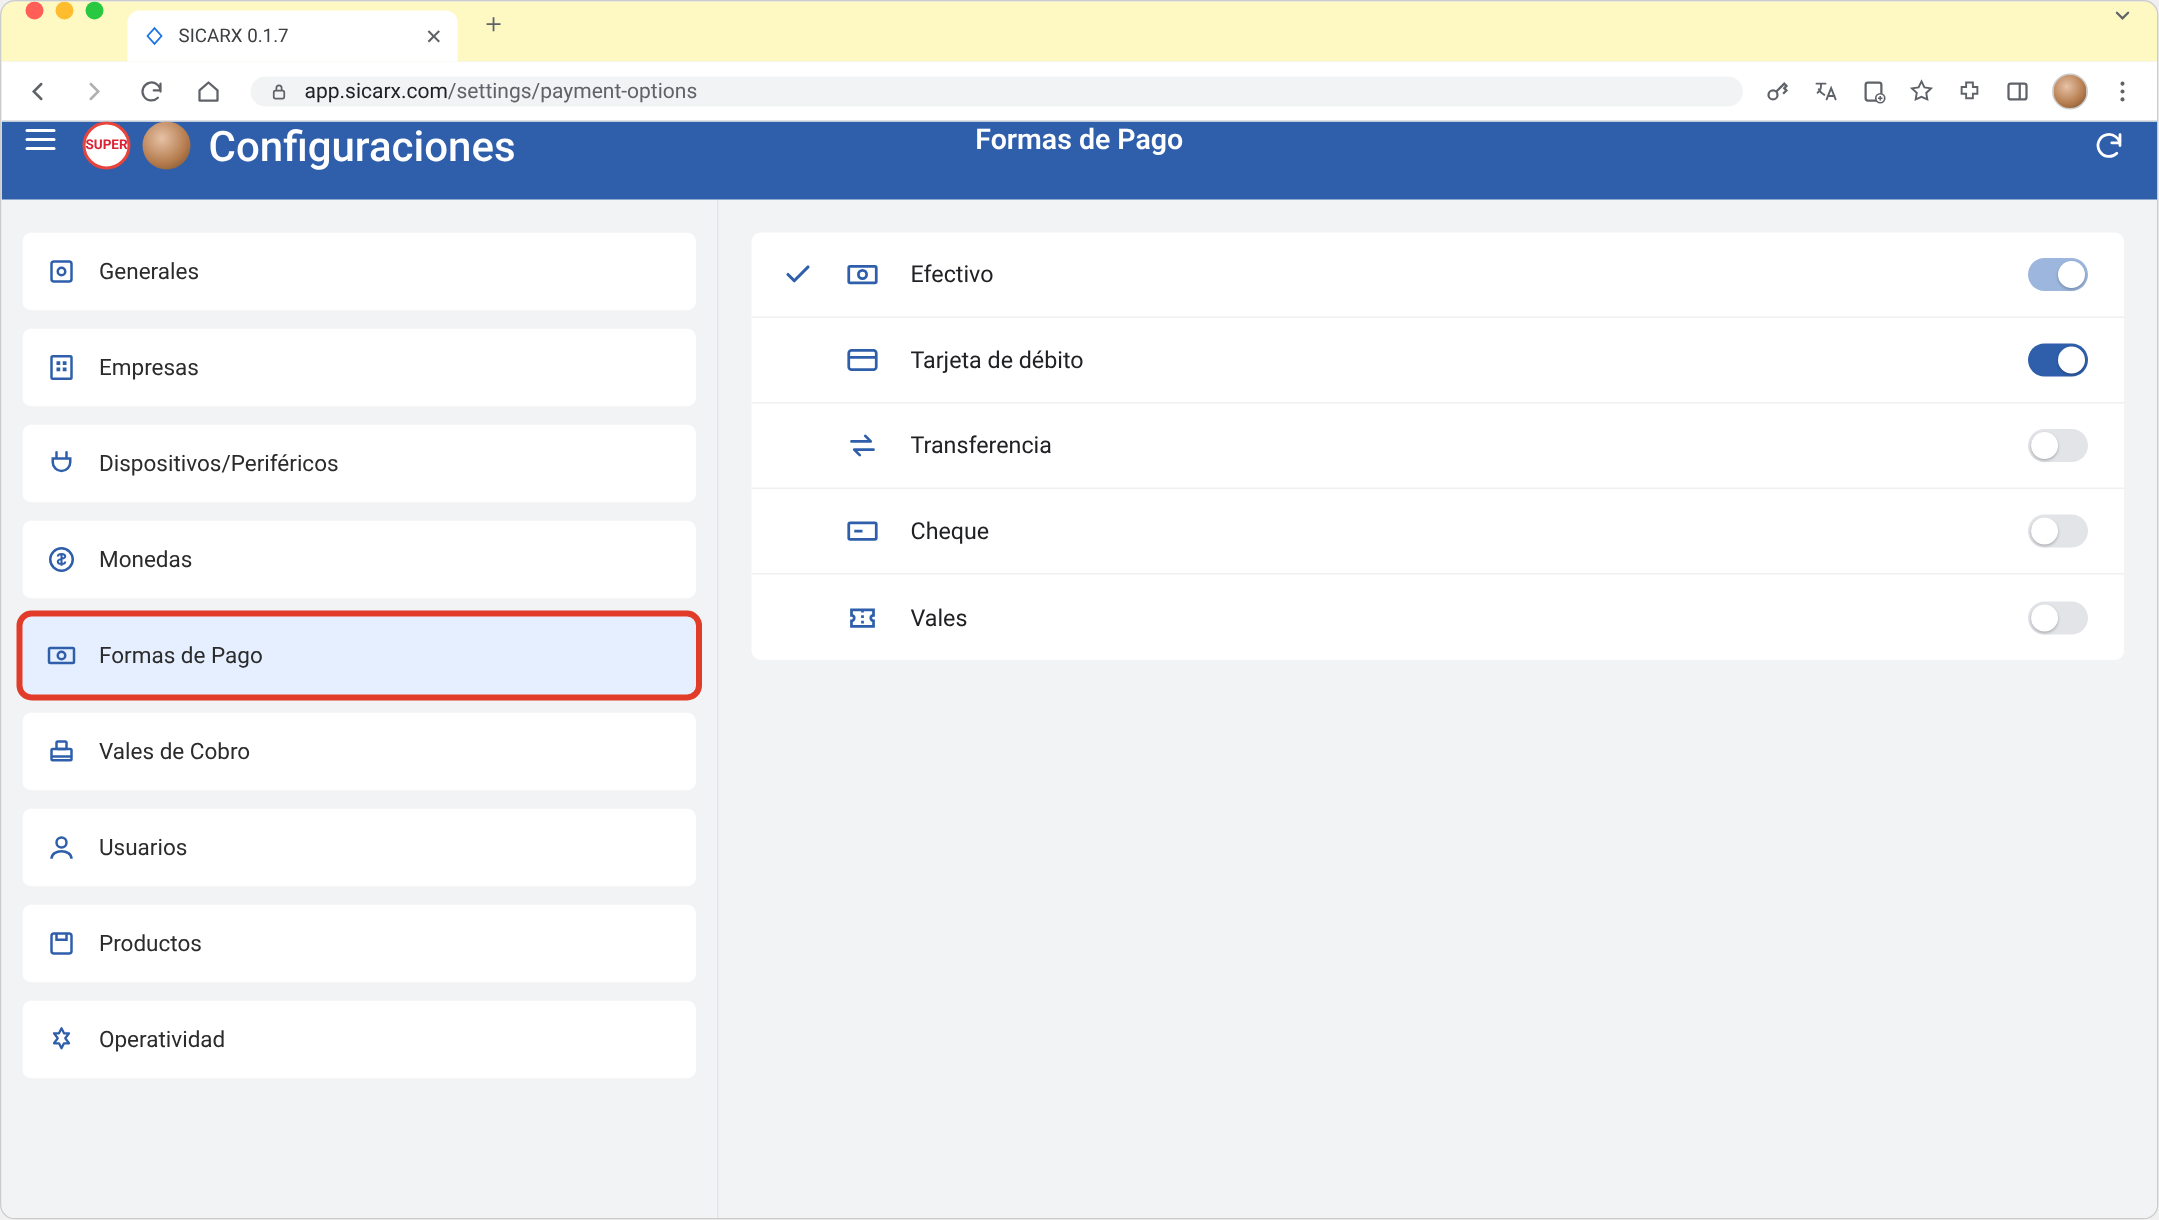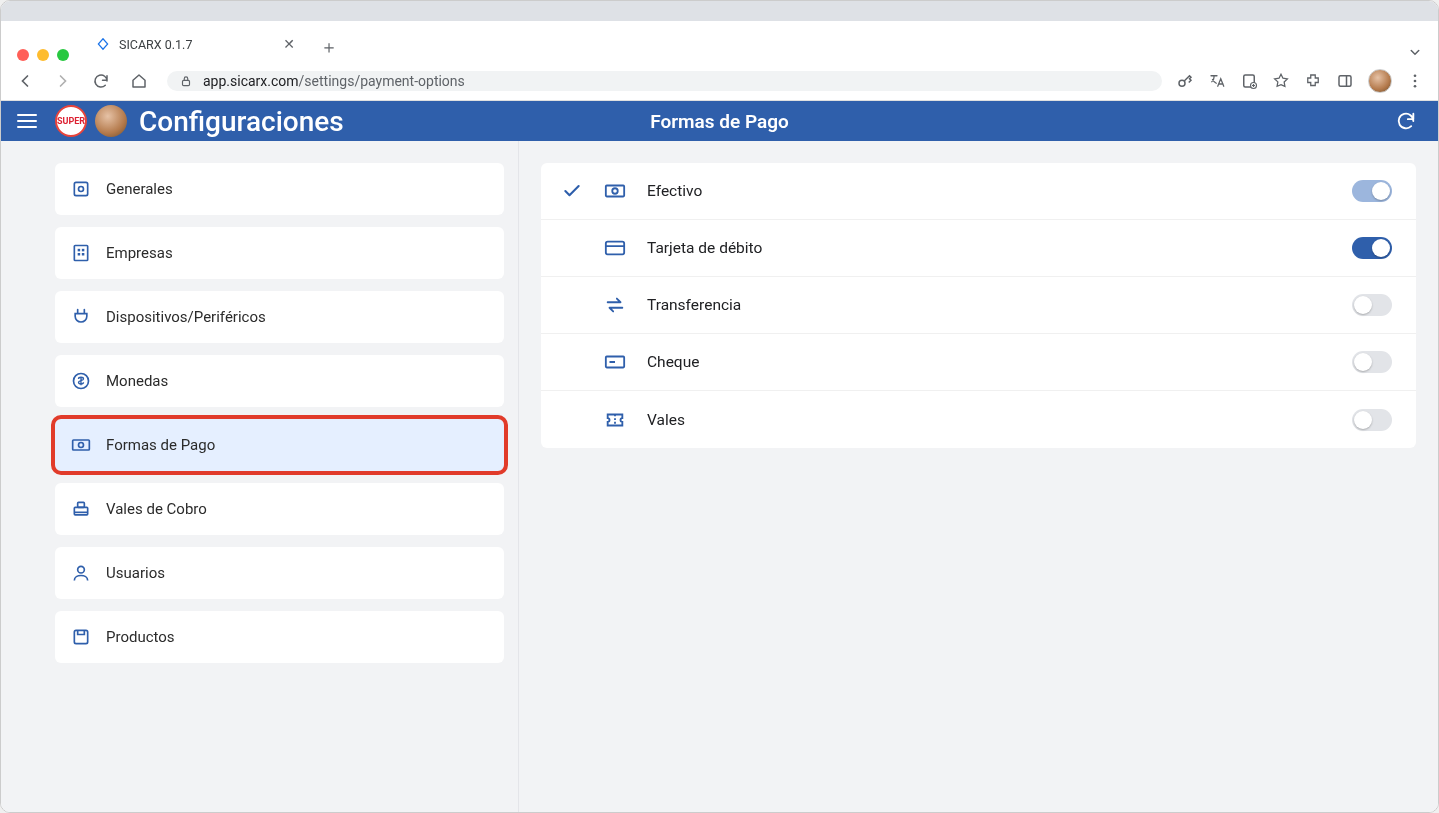--- a/index.html
+++ b/index.html
@@ -22,24 +22,23 @@
   }
   
   .browser-chrome {
     background: #dee1e6;
     display: flex;
     flex-direction: column;
   }
   .tab-row {
     height: 40px;
     display: flex;
-    align-items: flex-end;
+    align-items: flex-start;
     padding-left: 10px;
-    background: #ffffff;
-    margin-top: 20px;
+    background: #fef9c3;
   }
   .traffic-lights { display: flex; gap: 8px; margin-right: 16px; margin-left:6px;}
   .traffic-light { width: 12px; height: 12px; border-radius: 50%; }
   .tl-red { background: #ff5f57; }
   .tl-yellow { background: #febc2e; }
   .tl-green { background: #28c840; }
   .tab {
     background: #fff;
     height: 34px;
     border-radius: 8px 8px 0 0;
@@ -111,25 +110,24 @@
   }
   
   .app {
     flex: 1;
     display: flex;
     flex-direction: column;
     background: #f2f3f5;
     overflow: hidden;
   }
   .app-header {
-    height: 40px;
+    height: 52px;
     background: #2f5fab;
     color: #fff;
     display: flex;
-    align-items: center;
     padding: 0 16px;
     position: relative;
   }
   .hamburger { width:24px;height:24px; display:flex;flex-direction:column;justify-content:center;gap:4px; }
   .hamburger span { display:block; height:2px; background:#fff; width:20px; border-radius:1px;}
   .brand-badge {
     width:32px;height:32px;border-radius:50%;background:#fff;
     display:flex;align-items:center;justify-content:center;
     color:#d23; font-weight:700; font-size:9px;
     margin-left:14px; border:2px solid #e9443b;
@@ -144,21 +142,21 @@
   }
   .header-center {
     position:absolute; left:50%; transform:translateX(-50%);
     font-size:19px; font-weight:600;
   }
   .refresh-btn {
     margin-left:auto; width:32px;height:32px;
     display:flex;align-items:center;justify-content:center;
   }
   .app-body {
-    flex:1; display:flex; overflow:hidden;padding-left:40px;
+    flex:1; display:flex; overflow:hidden;
   }
   .sidebar {
     width: 478px;
     padding: 22px 14px;
     border-right: 1px solid #e4e5e9;
     overflow-y:auto;
     background:#f2f3f5;
     display:flex;flex-direction:column;gap:12px;
   }
   .side-item {
@@ -469,20 +467,28 @@
             </span>
             <span>Usuarios</span>
           </div>
           <div class="side-item">
             <span class="side-icon">
               <svg width="20" height="20" viewBox="0 0 24 24">
                 <use href="#i-package"></use>
               </svg>
             </span>
             <span>Productos</span>
+          </div>
+          <div class="side-item">
+            <span class="side-icon">
+              <svg width="20" height="20" viewBox="0 0 24 24">
+                <use href="#i-operability"></use>
+              </svg>
+            </span>
+            <span>Operatividad</span>
           </div>
         </div>
       <div class="content">
         <div class="panel" id="panel">
             <div class="pay-row">
               <span class="pay-check">
                 <svg width="20" height="20" viewBox="0 0 24 24" style="color:#2f5fab">
                   <use href="#i-check"></use>
                 </svg>
               </span>

